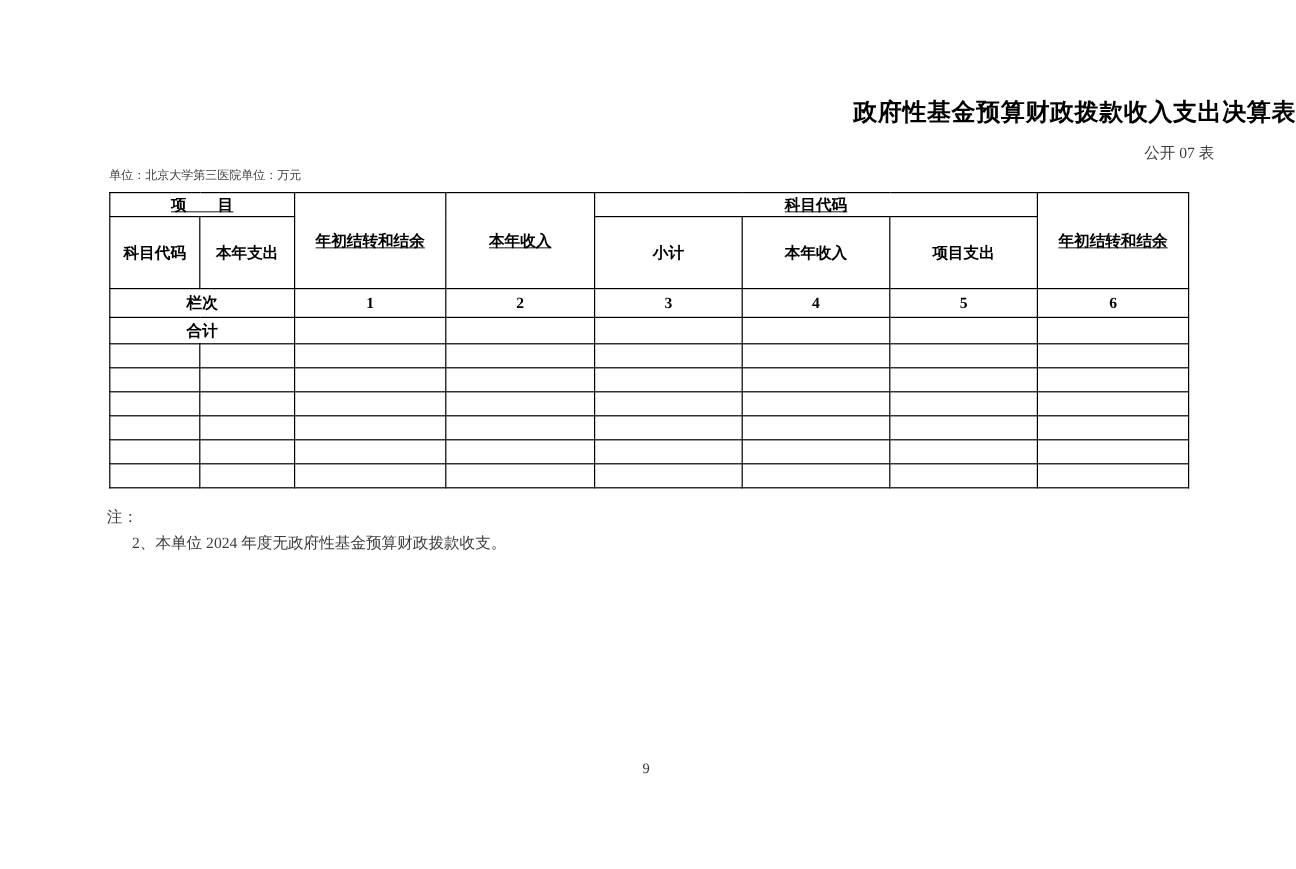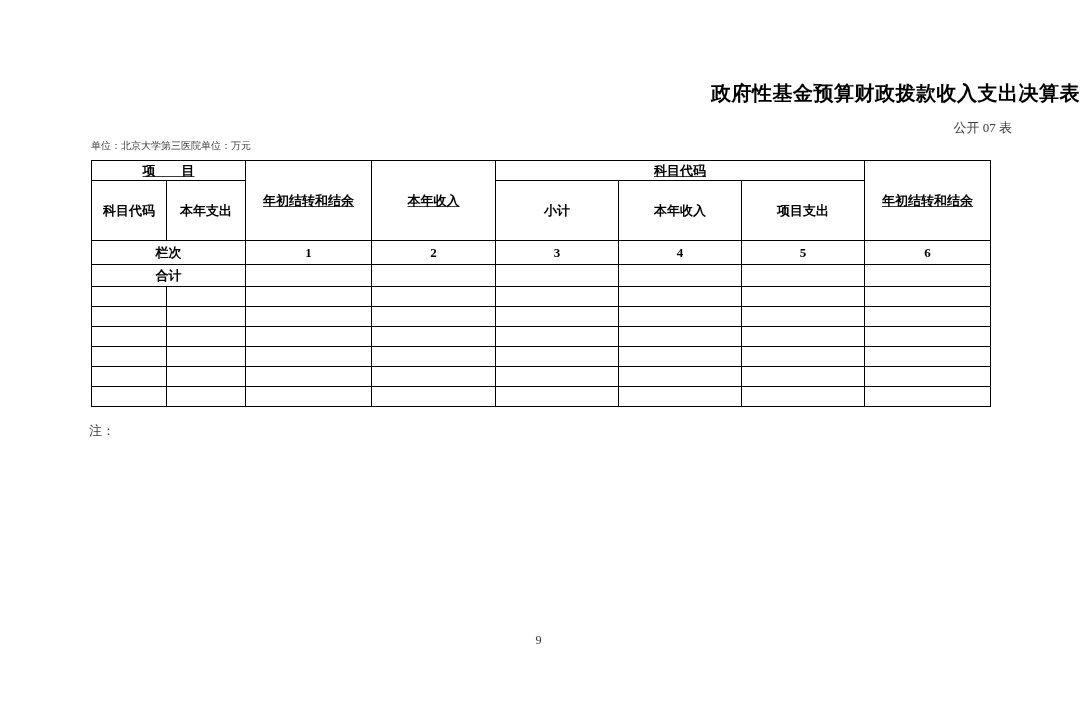--- a/index.html
+++ b/index.html
@@ -195,17 +195,21 @@
           <td></td>
           <td></td>
         </tr>
       </tbody>
   </table>
 
   <div class="notes">
     <div class="note-line">
       <span class="note-prefix">注：</span>
     </div>
+    <div class="note-line">
+      <span class="note-prefix"></span>
+      <span>2、本单位 2024 年度无政府性基金预算财政拨款收支。</span>
+    </div>
   </div>
 
   <div class="page-number">9</div>
 
 </div>
 
 </body></html>

